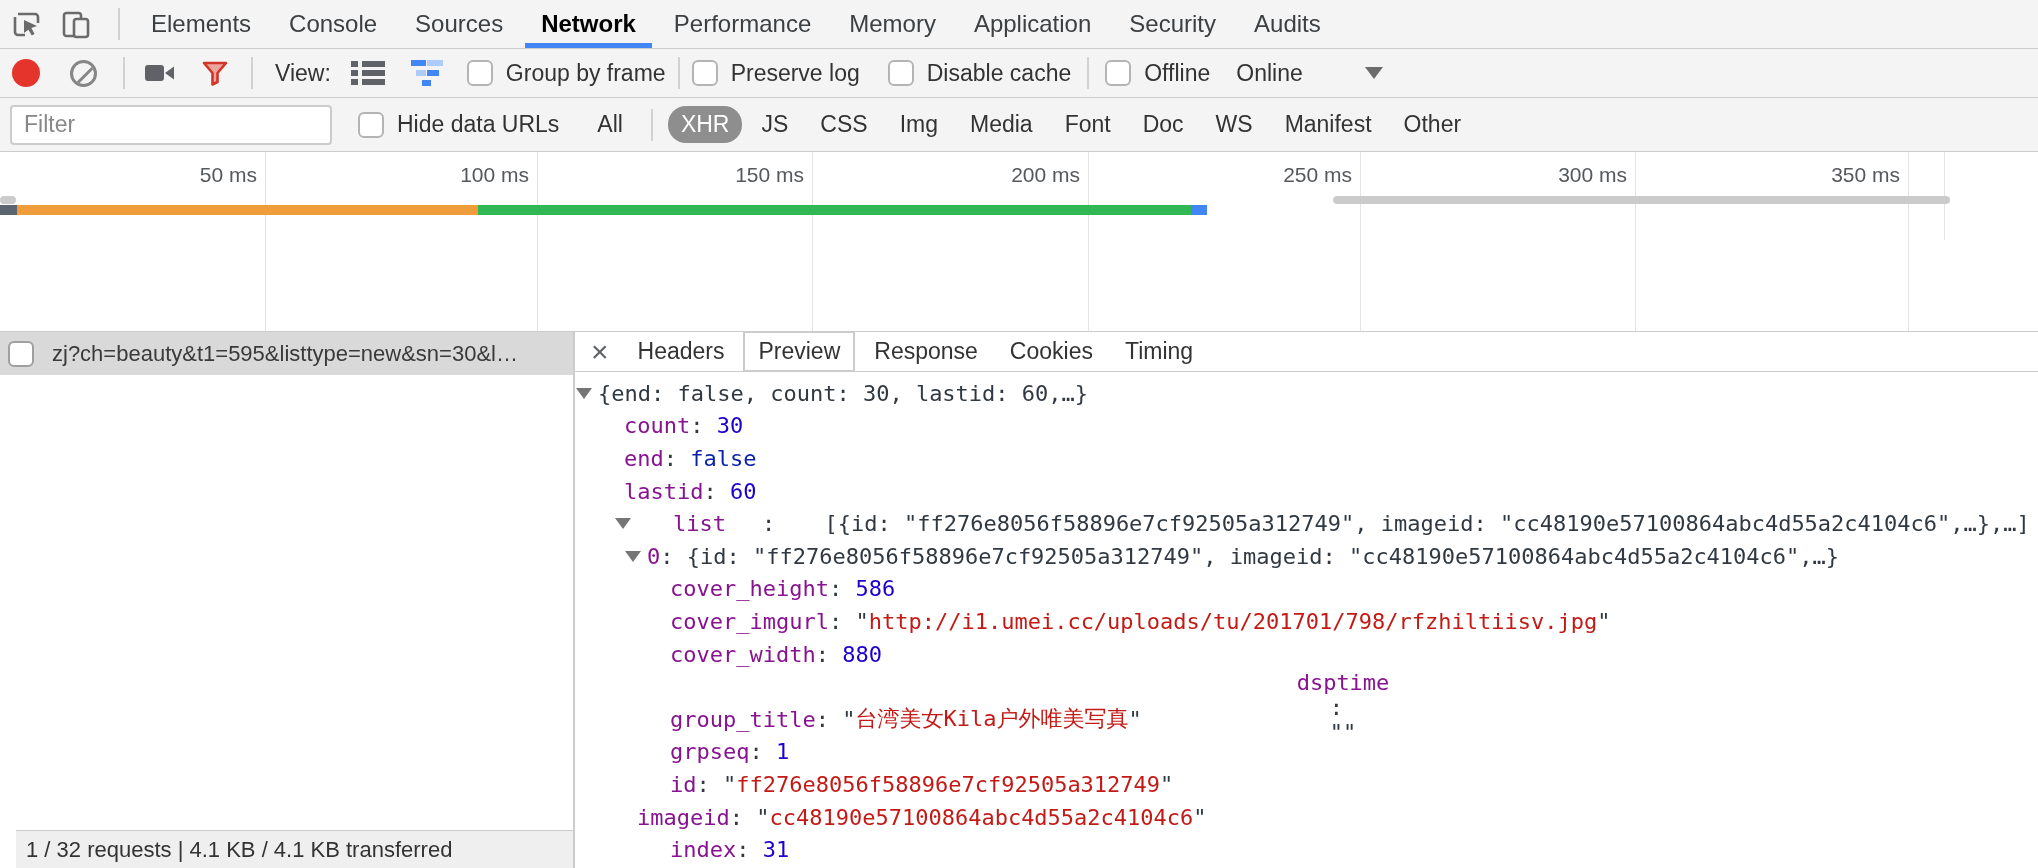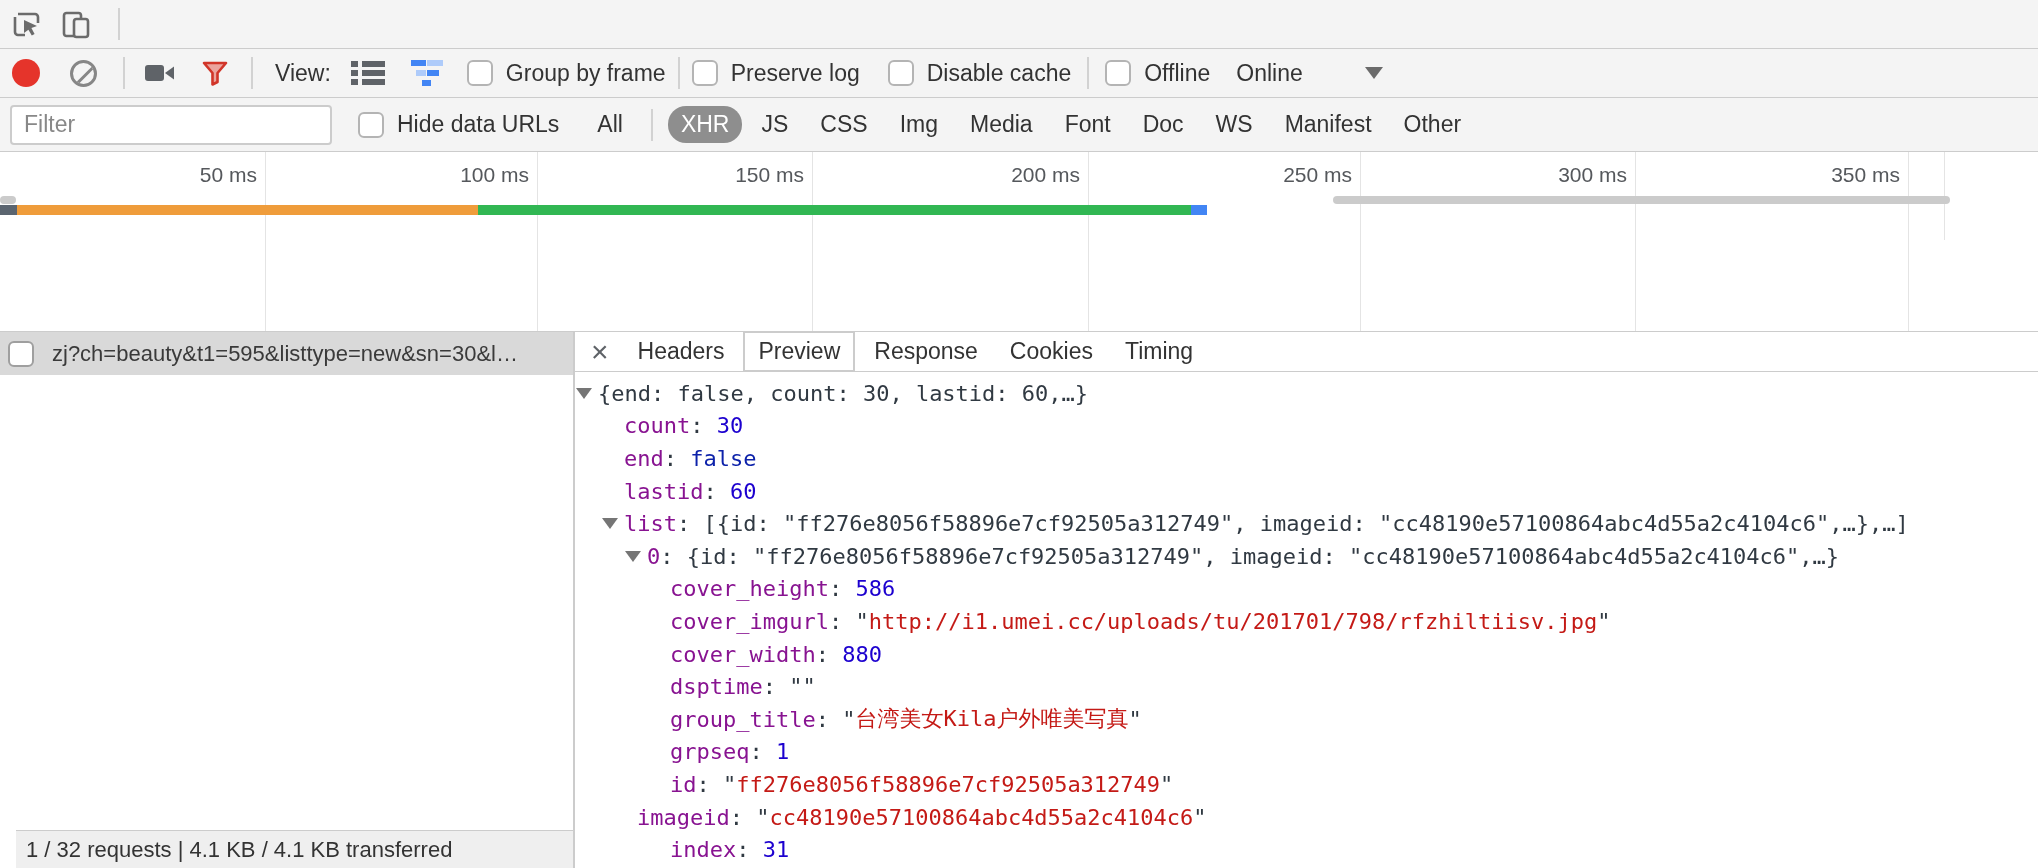--- a/index.html
+++ b/index.html
@@ -85,20 +85,31 @@
         <path d="M14 12 L27 18 L21.4 20 L24.6 26 L21.8 27.6 L18.4 21.7 L14 25 Z" fill="#6b6b6b"></path>
       </svg>
     </span>
     <span class="icon-btn" style="margin-right:14px">
       <svg width="32" height="32" viewBox="0 0 32 32">
         <rect x="4" y="5" width="17" height="23" rx="2.5" fill="none" stroke="#6b6b6b" stroke-width="2.6"></rect>
         <rect x="14" y="11" width="14" height="18" rx="2.5" fill="#f4f4f4" stroke="#6b6b6b" stroke-width="2.6"></rect>
       </svg>
     </span>
     <span class="vsep"></span>
+    <div style="display:flex;height:100%">
+        <div class="tab">Elements</div>
+        <div class="tab">Console</div>
+        <div class="tab">Sources</div>
+        <div class="tab active">Network</div>
+        <div class="tab">Performance</div>
+        <div class="tab">Memory</div>
+        <div class="tab">Application</div>
+        <div class="tab">Security</div>
+        <div class="tab">Audits</div>
+      </div>
   </div>
 
   <div id="toolbar" class="bar">
     <span class="record-dot"></span>
     <span class="clear-icon"></span>
     <span class="vsep"></span>
     <span class="icon-btn" style="margin:0 26px 0 8px">
       <svg width="30" height="22" viewBox="0 0 30 22">
         <rect x="0" y="3" width="19" height="16" rx="3" fill="#5f6368"></rect>
         <path d="M20 11 L29 4.5 V17.5 Z" fill="#5f6368"></path>
@@ -219,26 +230,26 @@
             <span class="dtab">Response</span>
             <span class="dtab">Cookies</span>
             <span class="dtab">Timing</span>
           </div>
       </div>
       <div class="preview">
           <div class="trow" style="padding-left: 1px;"><span class="expwrap"><span class="expander"></span></span><span class="c-plain">{end: false, count: 30, lastid: 60,…}</span></div>
           <div class="trow" style="padding-left: 27px;"><span class="spacer"></span><span class="c-key">count</span><span class="c-punct">: </span><span class="c-num">30</span></div>
           <div class="trow" style="padding-left: 27px;"><span class="spacer"></span><span class="c-key">end</span><span class="c-punct">: </span><span class="c-bool">false</span></div>
           <div class="trow" style="padding-left: 27px;"><span class="spacer"></span><span class="c-key">lastid</span><span class="c-punct">: </span><span class="c-num">60</span></div>
-          <div class="trow" style="padding-left: 27px;"><span class="expwrap"><span class="expander"></span></span><span class="c-key">list</span><span class="c-punct">: </span><span class="c-plain">[{id: "ff276e8056f58896e7cf92505a312749", imageid: "cc48190e57100864abc4d55a2c4104c6",…},…]</span></div>
+          <div class="trow" style="padding-left: 40px; gap: 36px;"><span class="expwrap"><span class="expander"></span></span><span class="c-key">list</span><span class="c-punct">: </span><span class="c-plain">[{id: "ff276e8056f58896e7cf92505a312749", imageid: "cc48190e57100864abc4d55a2c4104c6",…},…]</span></div>
           <div class="trow" style="padding-left: 50px;"><span class="expwrap"><span class="expander"></span></span><span class="c-key">0</span><span class="c-punct">: </span><span class="c-plain">{id: "ff276e8056f58896e7cf92505a312749", imageid: "cc48190e57100864abc4d55a2c4104c6",…}</span></div>
           <div class="trow" style="padding-left: 73px;"><span class="spacer"></span><span class="c-key">cover_height</span><span class="c-punct">: </span><span class="c-num">586</span></div>
           <div class="trow" style="padding-left: 73px;"><span class="spacer"></span><span class="c-key">cover_imgurl</span><span class="c-punct">: </span><span class="c-punct">"</span><span class="c-str">http://i1.umei.cc/uploads/tu/201701/798/rfzhiltiisv.jpg</span><span class="c-punct">"</span></div>
           <div class="trow" style="padding-left: 73px;"><span class="spacer"></span><span class="c-key">cover_width</span><span class="c-punct">: </span><span class="c-num">880</span></div>
-          <div class="trow" style="padding-left: 73px;"><span class="spacer"></span><span class="c-key">dsptime</span><span class="c-punct">: </span><span class="c-punct">""</span></div>
+          <div class="trow" style="padding-left: 73px; flex-direction: column;"><span class="spacer"></span><span class="c-key">dsptime</span><span class="c-punct">: </span><span class="c-punct">""</span></div>
           <div class="trow" style="padding-left: 73px;"><span class="spacer"></span><span class="c-key">group_title</span><span class="c-punct">: </span><span class="c-punct">"</span><span class="c-str">台湾美女Kila户外唯美写真</span><span class="c-punct">"</span></div>
           <div class="trow" style="padding-left: 73px;"><span class="spacer"></span><span class="c-key">grpseq</span><span class="c-punct">: </span><span class="c-num">1</span></div>
           <div class="trow" style="padding-left: 73px;"><span class="spacer"></span><span class="c-key">id</span><span class="c-punct">: </span><span class="c-punct">"</span><span class="c-str">ff276e8056f58896e7cf92505a312749</span><span class="c-punct">"</span></div>
           <div class="trow" style="padding-left: 40px; text-align: right;"><span class="spacer"></span><span class="c-key">imageid</span><span class="c-punct">: </span><span class="c-punct">"</span><span class="c-str">cc48190e57100864abc4d55a2c4104c6</span><span class="c-punct">"</span></div>
           <div class="trow" style="padding-left: 73px;"><span class="spacer"></span><span class="c-key">index</span><span class="c-punct">: </span><span class="c-num">31</span></div>
         </div>
     </div>
 
   </div>
 </div>

